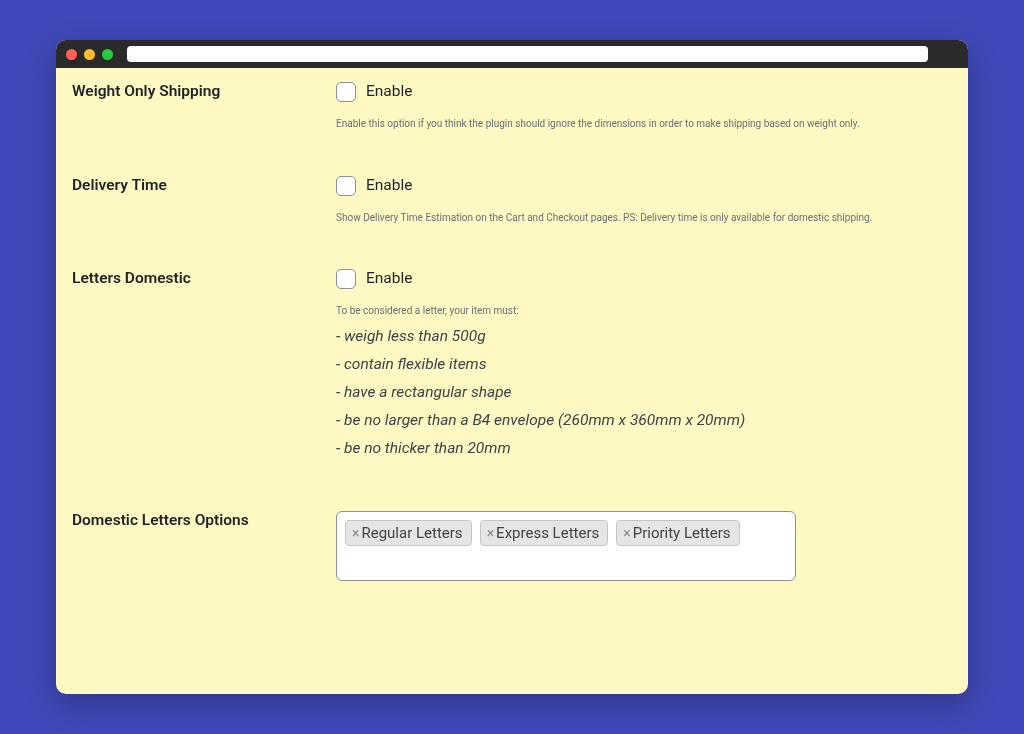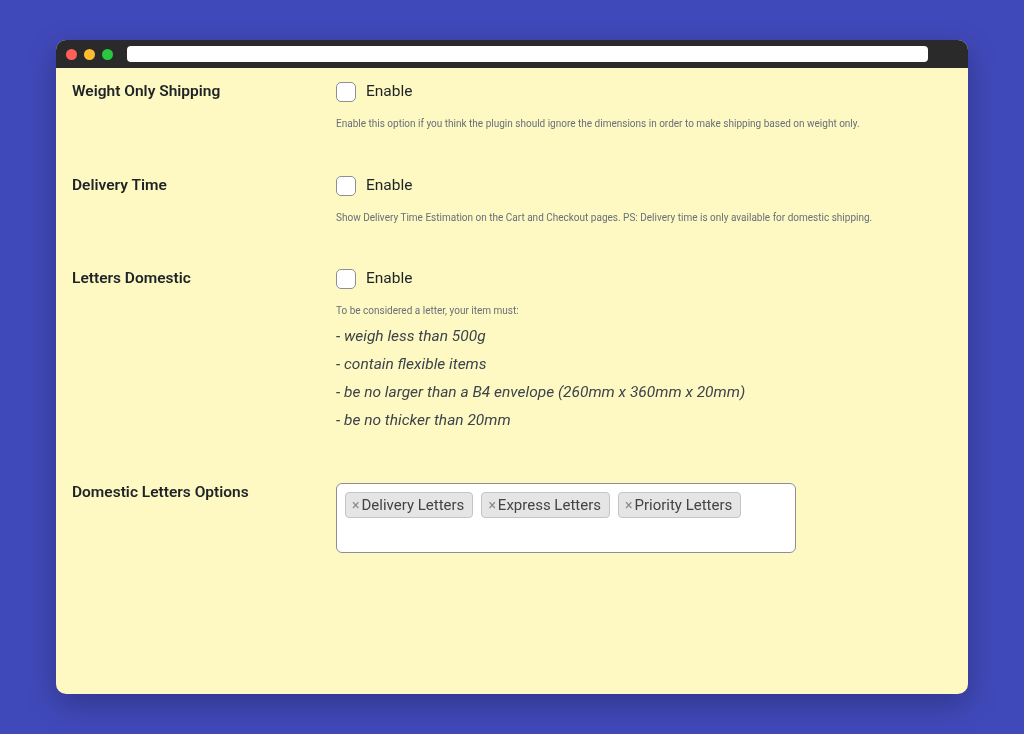--- a/index.html
+++ b/index.html
@@ -173,33 +173,34 @@
         <div class="enable-line">
           <span class="checkbox"></span>
           <span>Enable</span>
         </div>
         <div class="desc">
           <p>To be considered a letter, your item must:</p>
         </div>
         <div class="letter-list">
           <p>- weigh less than 500g</p>
           <p>- contain flexible items</p>
+          <p>- have a rectangular shape</p>
           <p>- be no larger than a B4 envelope (260mm x 360mm x 20mm)</p>
           <p>- be no thicker than 20mm</p>
         </div>
       </div>
     </div>
 
     <div class="row last">
       <div class="row-label">Domestic Letters Options</div>
       <div class="row-body">
         <div class="tags-box">
           <span class="tag">
             <span class="x">×</span>
-            <span>Delivery Letters</span>
+            <span>Regular Letters</span>
           </span>
           <span class="tag">
             <span class="x">×</span>
             <span>Express Letters</span>
           </span>
           <span class="tag">
             <span class="x">×</span>
             <span>Priority Letters</span>
           </span>
         </div>

